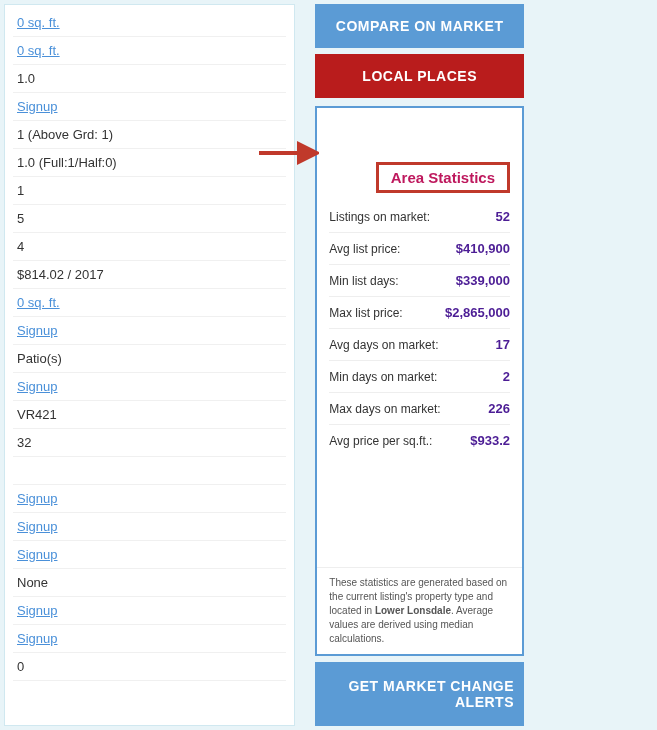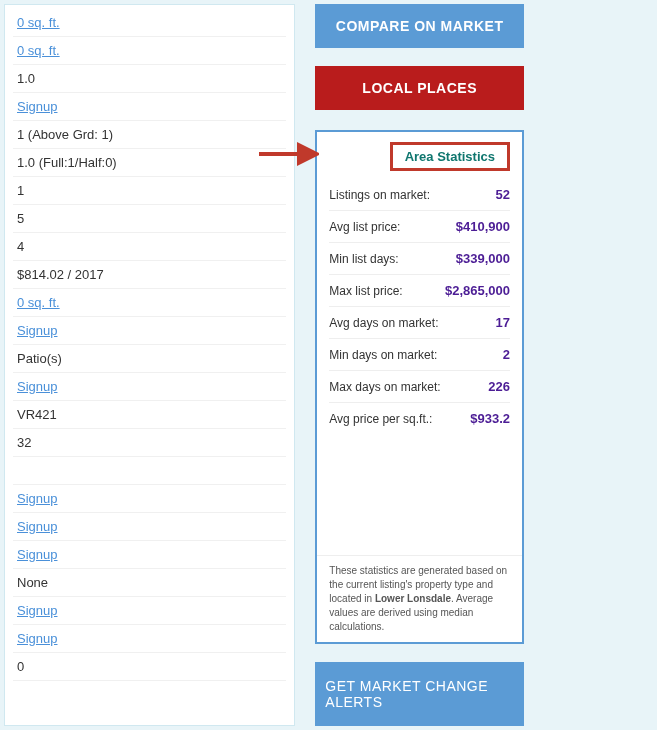--- a/index.html
+++ b/index.html
@@ -36,21 +36,21 @@
     .link-blue {
       color: #4a90d9;
       text-decoration: underline;
       cursor: pointer;
     }
     
     .right-col {
       width: 285px;
       display: flex;
       flex-direction: column;
-      gap: 12px;
+      gap: 0;
       padding-left: 20px;
     }
     .btn-compare {
       background: #5b9bd5;
       color: #fff;
       font-size: 14px;
       font-weight: bold;
       letter-spacing: 0.5px;
       border: none;
       padding: 14px 10px;
@@ -80,26 +80,27 @@
       flex-direction: column;
     }
     .stats-header-wrapper {
       position: relative;
       display: flex;
       align-items: center;
       justify-content: flex-end;
       padding: 10px 12px 4px 12px;
     }
     .stats-title {
-      color: #0f766e;
-      font-size: 13px;
+      color: #be185d;
+      font-size: 15px;
       font-weight: bold;
       border: 3px solid #c0392b;
       padding: 4px 12px;
       display: inline-block;
+      margin-top: 44px;
     }
     .stats-rows {
       padding: 4px 12px;
       flex: 1;
     }
     .stat-row {
       display: flex;
       justify-content: space-between;
       align-items: center;
       padding: 8px 0;
@@ -125,27 +126,27 @@
       border-top: 1px solid #eee;
       margin-top: 20px;
     }
     .stats-note strong {
       font-weight: bold;
     }
     .btn-alerts {
       background: #5b9bd5;
       color: #fff;
       font-size: 14px;
-      font-weight: normal;
+      font-weight: bold;
       letter-spacing: 0.5px;
       border: none;
       padding: 16px 10px;
       width: 100%;
       cursor: pointer;
-      text-align: left;
+      text-align: right;
       margin-top: 6px;
     }
     
     .red-arrow {
       display: inline-block;
     }
   </style>
 </head>
 <body>
 

